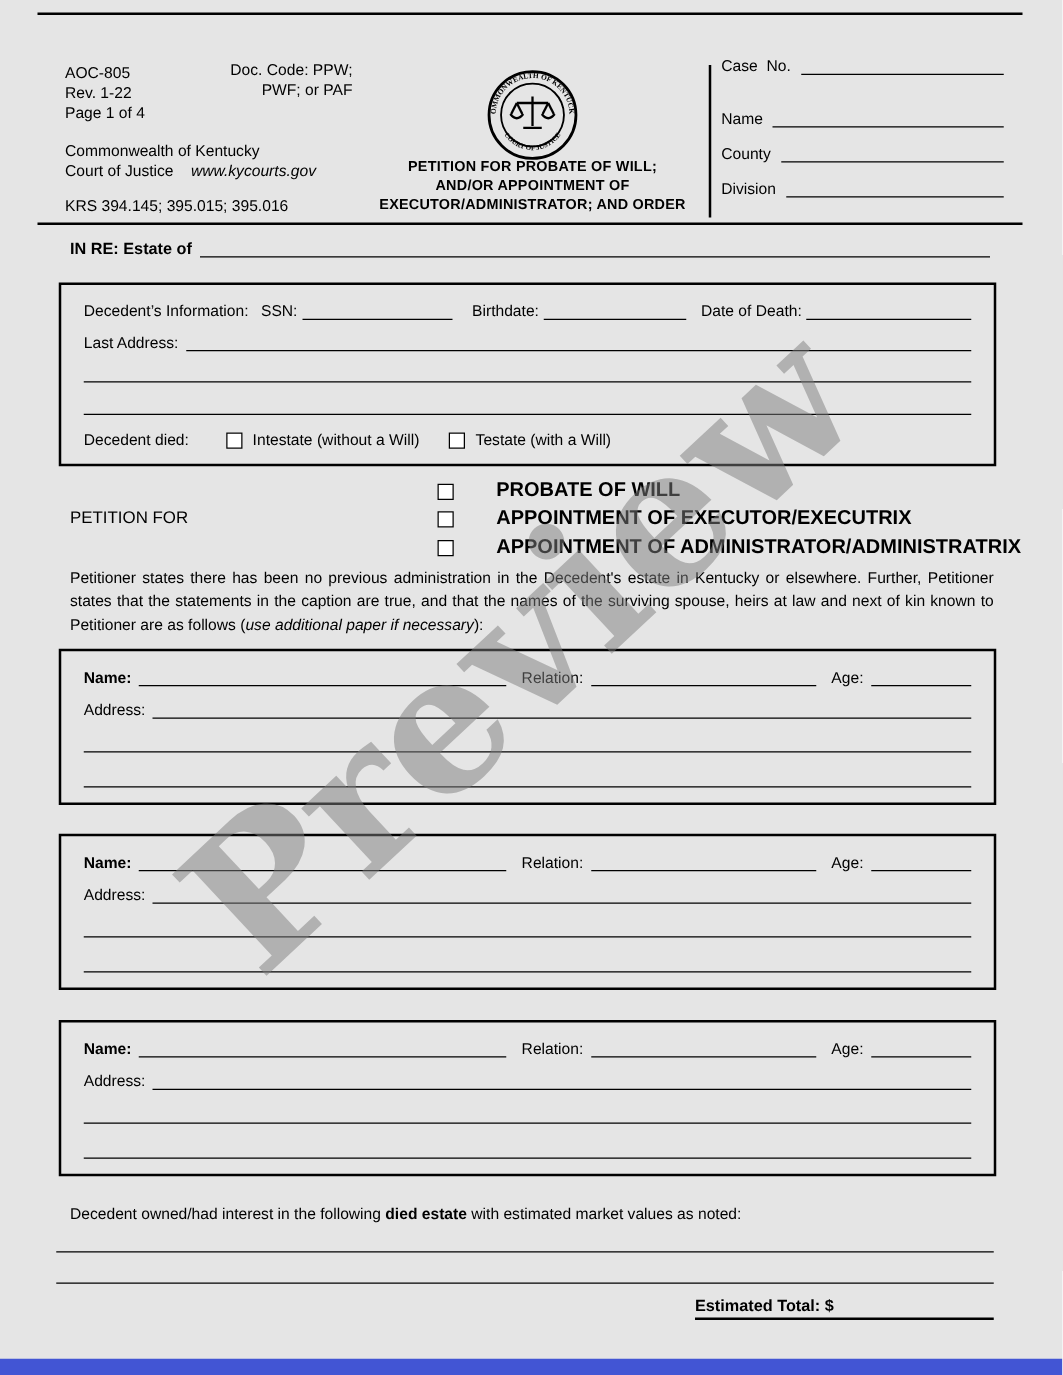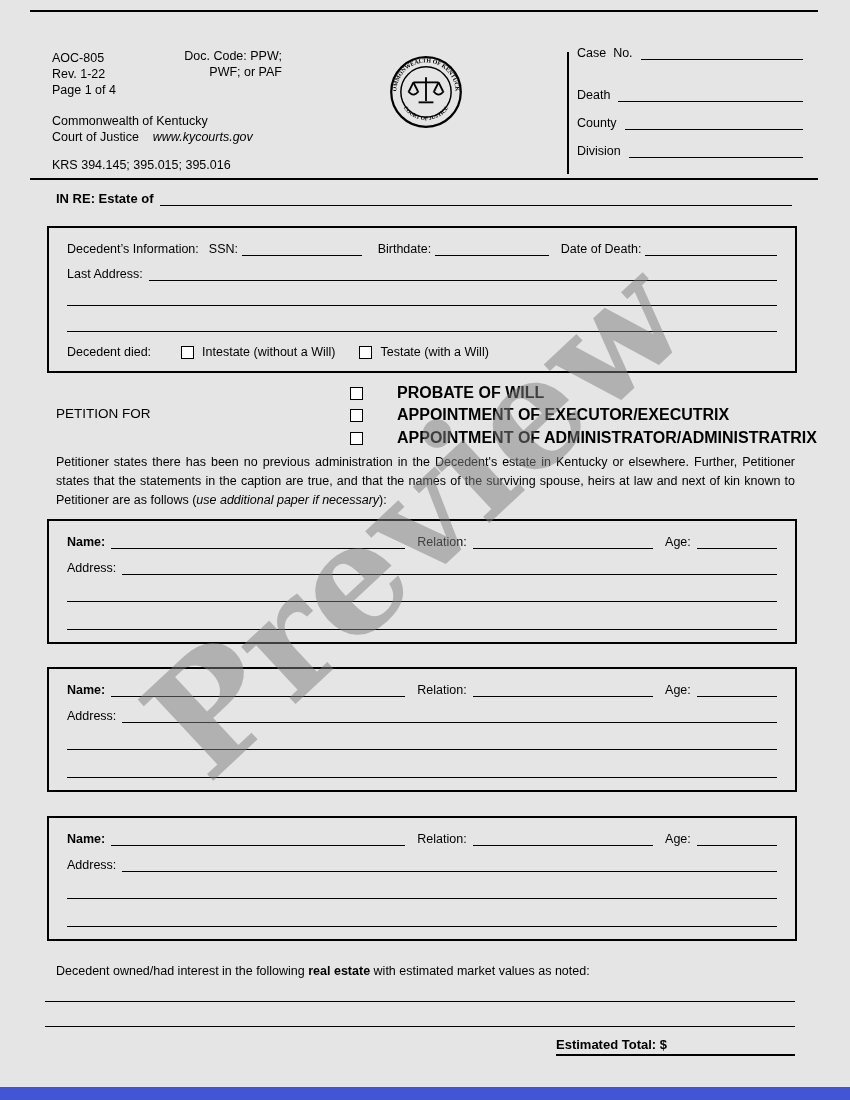--- a/index.html
+++ b/index.html
@@ -86,29 +86,34 @@
           <line x1="33" y1="37" x2="39" y2="49"></line>
         <path d="M 26,49 q 7,9 14,0"></path>
         <line x1="67" y1="37" x2="61" y2="49"></line>
           <line x1="67" y1="37" x2="73" y2="49"></line>
         <path d="M 60,49 q 7,9 14,0"></path>
         <line x1="40" y1="64" x2="60" y2="64"></line>
       </g>
     </svg>
   </div>
 
+  <div class="abs" style="left:285px; top:127px; width:282px; text-align:center;">
+    <div class="title-line">PETITION FOR PROBATE OF WILL;</div>
+    <div class="title-line">AND/OR APPOINTMENT OF</div>
+    <div class="title-line">EXECUTOR/ADMINISTRATOR; AND ORDER</div>
+  </div>
 
   <div class="abs" style="left:567px; top:52px; height:122px; border-left:2px solid #000;"></div>
 
   <div class="case-row" style="top:44px;">
     <span style="white-space:pre;">Case  No.</span>
     <span class="fill"></span>
   </div>
   <div class="case-row" style="top:86px;">
-    <span>Death</span>
+    <span>Name</span>
     <span class="fill"></span>
   </div>
   <div class="case-row" style="top:114px;">
     <span>County</span>
     <span class="fill"></span>
   </div>
   <div class="case-row" style="top:142px;">
     <span>Division</span>
     <span class="fill"></span>
   </div>
@@ -208,21 +213,21 @@
     </div>
     <div class="row" style="margin-top:10px;">
       <span style="white-space:nowrap; margin-right:6px;">Address:</span>
       <span class="fill"></span>
     </div>
     <div class="wline" style="height:26px;"></div>
     <div class="wline" style="height:27px;"></div>
   </div>
 
   <div class="abs" style="left:56px; top:964px; width:740px;">
-    <span>Decedent owned/had interest in the following </span><span class="b">real estate</span><span> with estimated market values as noted:</span>
+    <span>Decedent owned/had interest in the following </span><span class="b">died estate</span><span> with estimated market values as noted:</span>
   </div>
 
   <div class="abs" style="left:45px; right:55px; top:1001px; border-bottom:1px solid #000; height:0;"></div>
   <div class="abs" style="left:45px; right:55px; top:1026px; border-bottom:1px solid #000; height:0;"></div>
 
   <div class="abs row" style="right:55px; top:1037px; border-bottom:2px solid #000; padding-bottom:2px;">
     <span class="b" style="font-size:13px; white-space:nowrap;">Estimated Total: $</span>
     <span style="display:inline-block; width:128px;"></span>
   </div>
 

